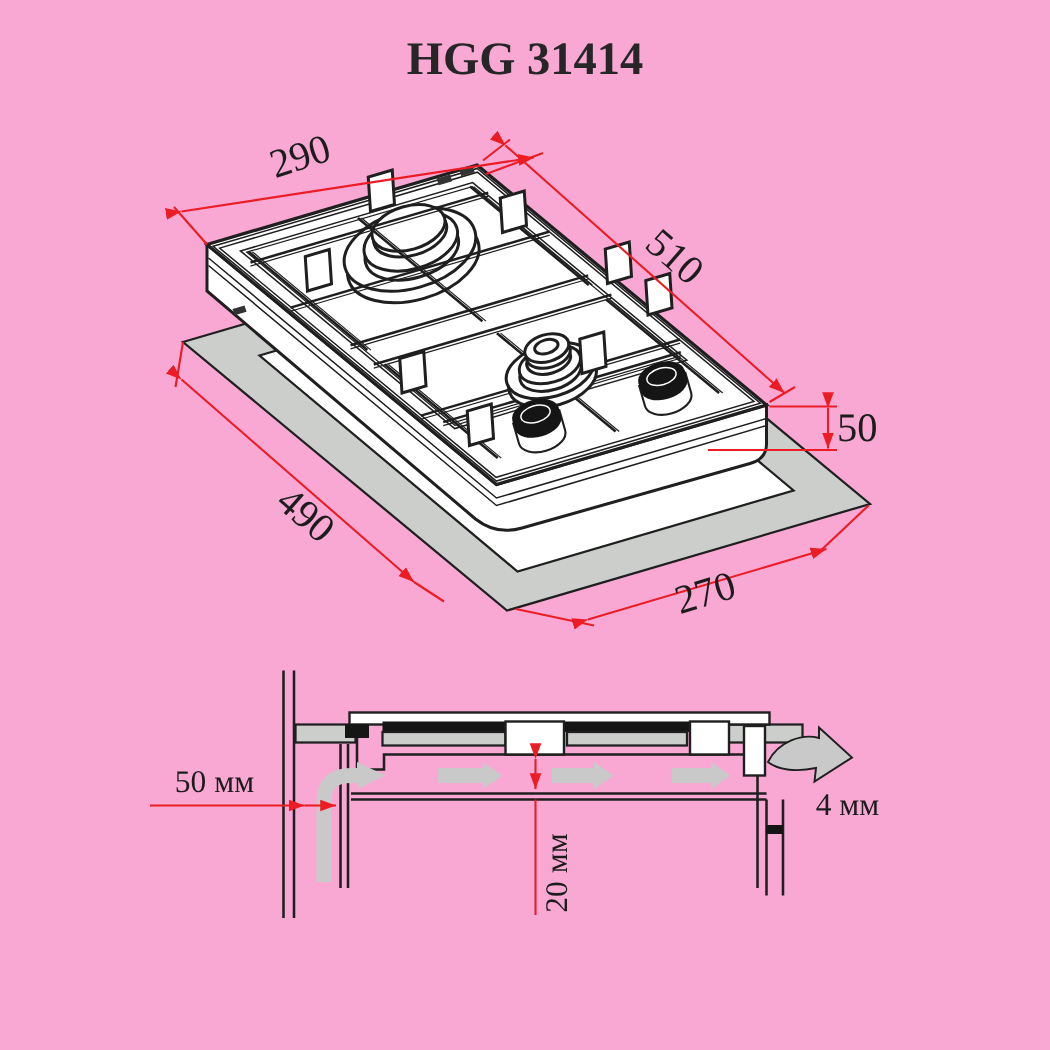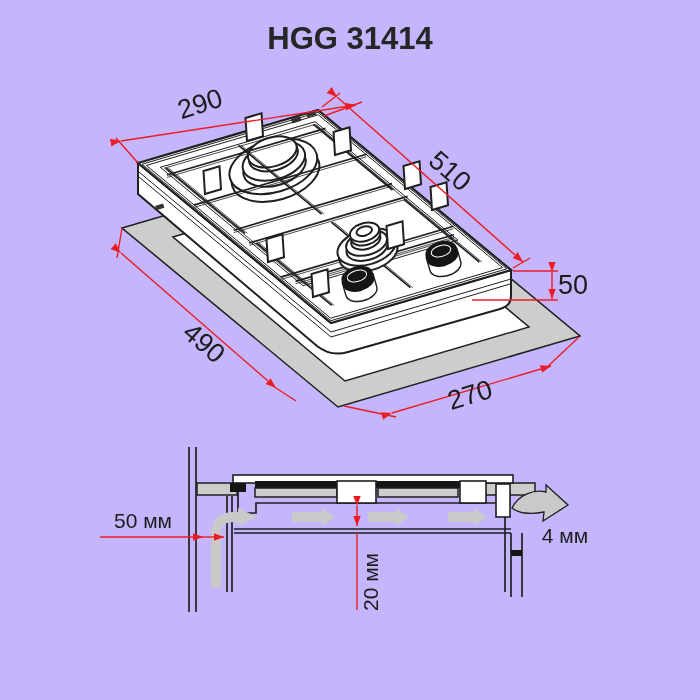--- a/index.html
+++ b/index.html
@@ -1,17 +1,17 @@
 <!DOCTYPE html>
 <html><head>
 <meta charset="utf-8">
 <style>
   html,body{margin:0;padding:0;background:#ffffff;}
-  .stage{position:relative;width:700px;height:700px;background:#c4b5fd;overflow:hidden;
-         font-family:Liberation Sans, sans-serif;}
+  .stage{position:relative;width:700px;height:700px;background:#f9a8d4;overflow:hidden;
+         font-family:Liberation Serif, serif;}
   svg{display:block}
   text{fill:#1c1c1c}
   .title-text{font-size:31px;font-weight:bold;fill:#262626;}
   .dim-text{font-size:27px;fill:#1c1c1c;}
   .sec-text{font-size:21px;fill:#1c1c1c;}
   .blk{stroke:#1f1f1f;fill:none;stroke-width:1.7;}
   .blk2{stroke:#1f1f1f;fill:#ffffff;stroke-width:2;}
   .thin{stroke:#1f1f1f;fill:none;stroke-width:1;}
   .hair{stroke:#1f1f1f;fill:none;stroke-width:0.8;}
   .red{stroke:#ec1c24;fill:none;stroke-width:1.4;}

